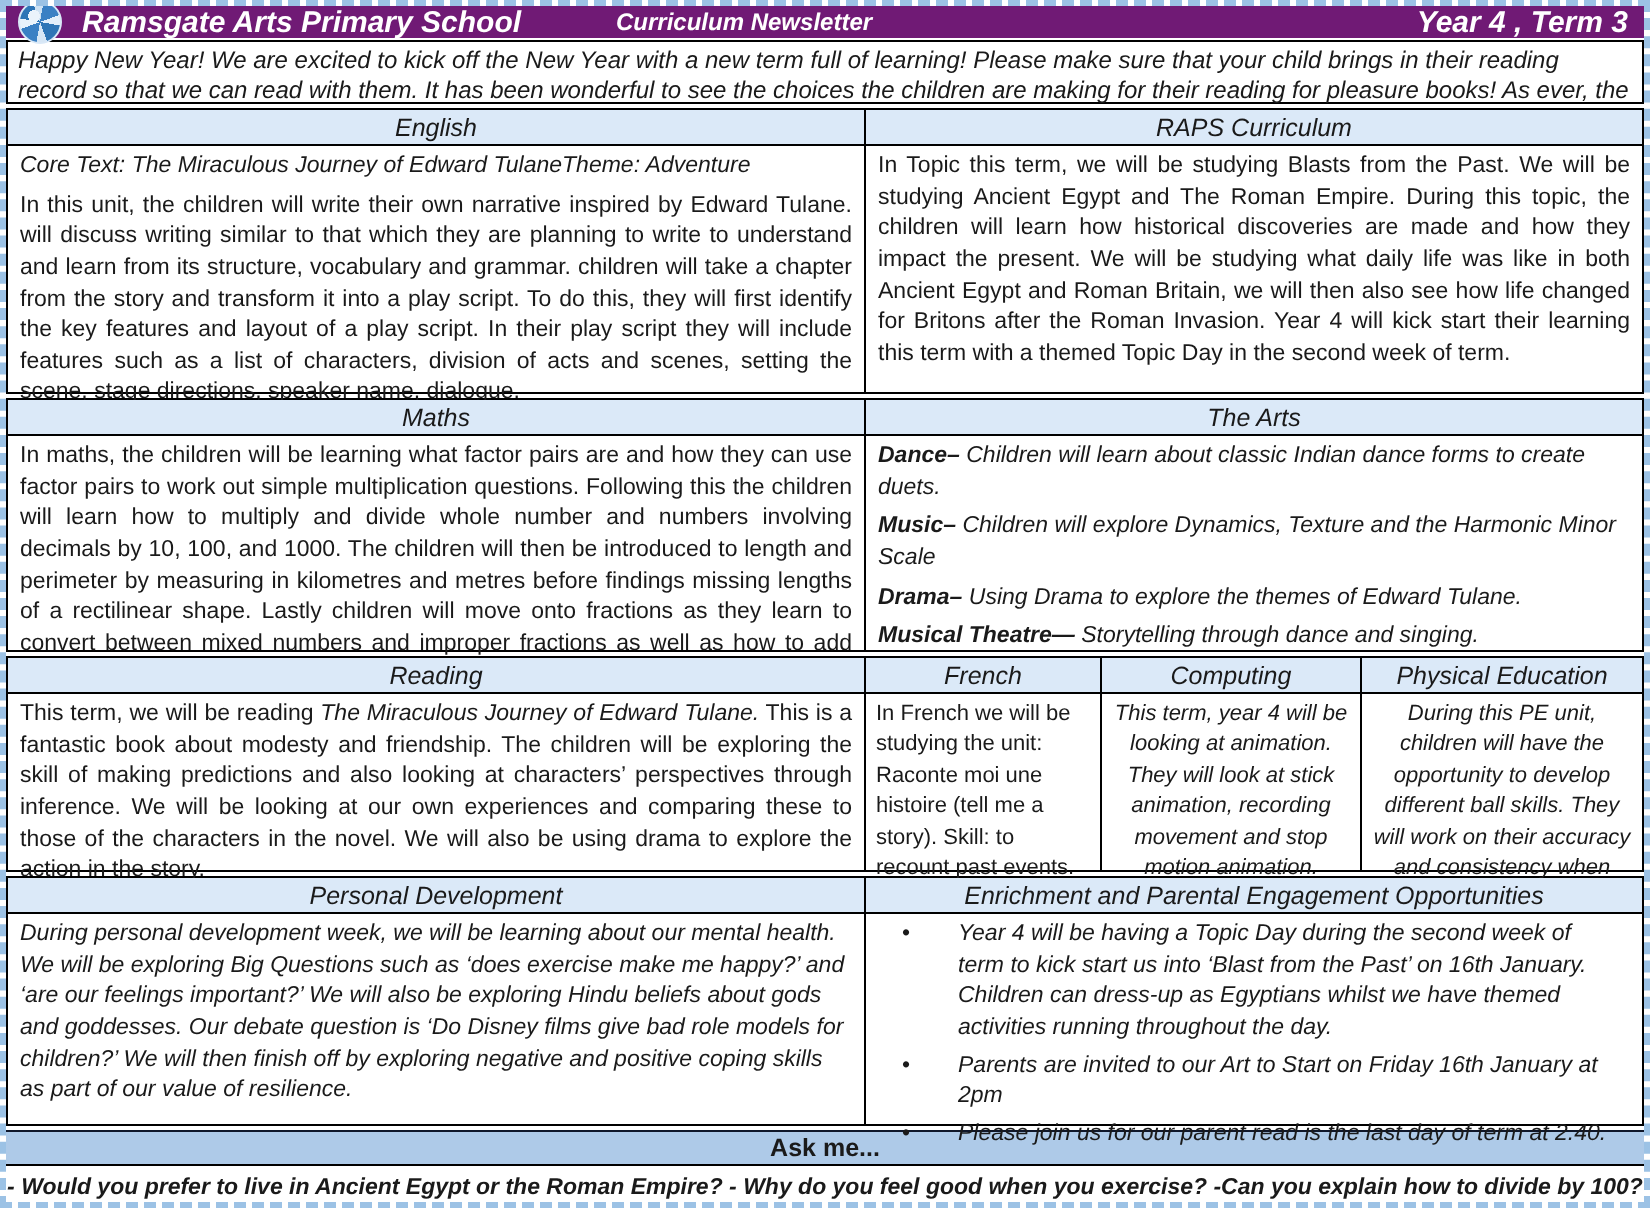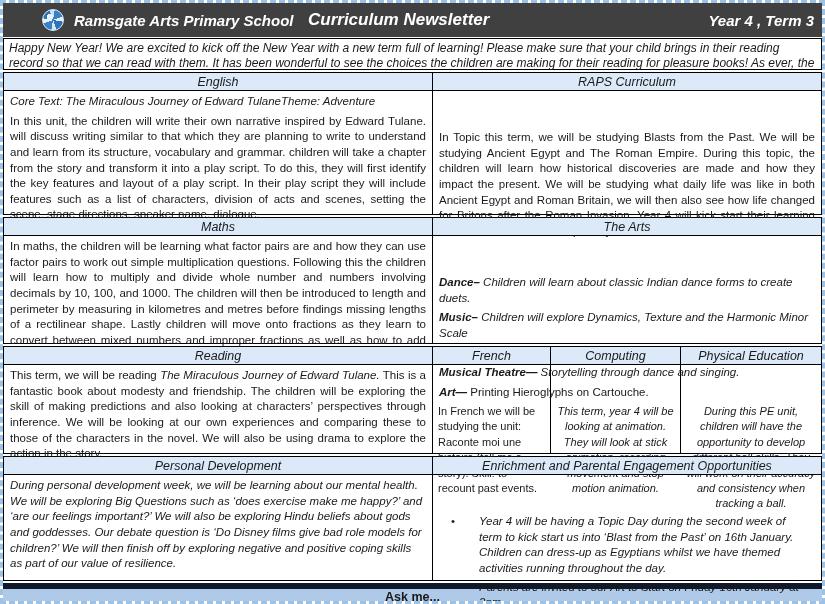--- a/index.html
+++ b/index.html
@@ -8,51 +8,50 @@
     width:825px; height:604px;
     position:relative;
     background:#fff;
     border:3px dashed #9cc2e5;
     font-family:"Liberation Sans", sans-serif;
     color:#1a1a1a;
     overflow:hidden;
   }
   
   .banner {
-    height:34px; margin:0;
-    background:#404040;
+    height:16px; margin:0;
+    background:#701a75;
     display:flex; align-items:center;
     position:relative;
     color:#fff;
-    padding-left:33px;
   }
   .logo {
     width:22px; height:22px; border-radius:50%;
     margin-left:6px; flex:0 0 auto;
     background:
       radial-gradient(circle at 35% 35%, #eaf3fb 0 3px, transparent 3px),
       conic-gradient(from 120deg, #2e75b6 0 40deg, #d6e6f5 40deg 70deg, #3a80c4 70deg 130deg, #eaf3fb 130deg 160deg, #2e75b6 160deg 220deg, #cfe2f3 220deg 250deg, #3a80c4 250deg 310deg, #e2eefa 310deg 340deg, #2e75b6 340deg 360deg);
     border:1px solid #d9e8f7;
   }
   .banner-school { font-size:15px; font-weight:bold; font-style:italic; margin-left:10px; }
-  .banner-title  { position:absolute; left:305px; font-size:17px; font-weight:bold; font-style:italic; }
+  .banner-title  { position:absolute; left:305px; font-size:12px; font-weight:bold; font-style:italic; }
   .banner-year   { position:absolute; right:8px; font-size:15px; font-weight:bold; font-style:italic; }
   
   .intro {
     margin-top:1px;
     border:1px solid #000;
     padding:2px 5px 1px 5px;
     font-size:12px; font-style:italic;
     line-height:1.25;
     height:32px;
   }
   
   .row { display:flex; margin-top:2px; border:1px solid #000; }
   .cell { display:flex; flex-direction:column; }
-  .cell + .cell { border-left:1px solid #000;gap:36px; }
+  .cell + .cell { border-left:1px solid #000; }
   .sec-head {
     background:#dbe9f8;
     border-bottom:1px solid #000;
     text-align:center;
     font-size:12.5px; font-style:italic;
     padding:2px 0 1px 0;
     flex:0 0 auto;
   }
   .sec-body { padding:3px 6px; font-size:11.5px; line-height:1.36; flex:1 1 auto; }
   .just { text-align:justify; }
@@ -76,21 +75,21 @@
   .small-body { font-size:11px; line-height:1.4; padding:3px 5px; }
   .center-it  { text-align:center; font-style:italic; }
   
   .bullets { list-style:none; font-style:italic; padding:0 4px 0 6px; }
   .bullets li { display:flex; margin-bottom:3px; }
   .bullet-dot { flex:0 0 34px; text-align:left; padding-left:6px; font-style:normal; }
   
   .askme {
     margin-top:2px;
     background:#aecae8;
-    border-top:6px solid #0f172a; border-bottom:1px solid #000;
+    border-top:1px solid #0f172a; border-bottom:1px solid #000;
     text-align:center;
     font-size:12.5px; font-weight:bold;
     padding:1px 0;
     color:#1a1a1a;
   }
   .footer-q {
     text-align:center;
     font-size:11.5px; font-weight:bold; font-style:italic;
     padding-top:5px;
   }

